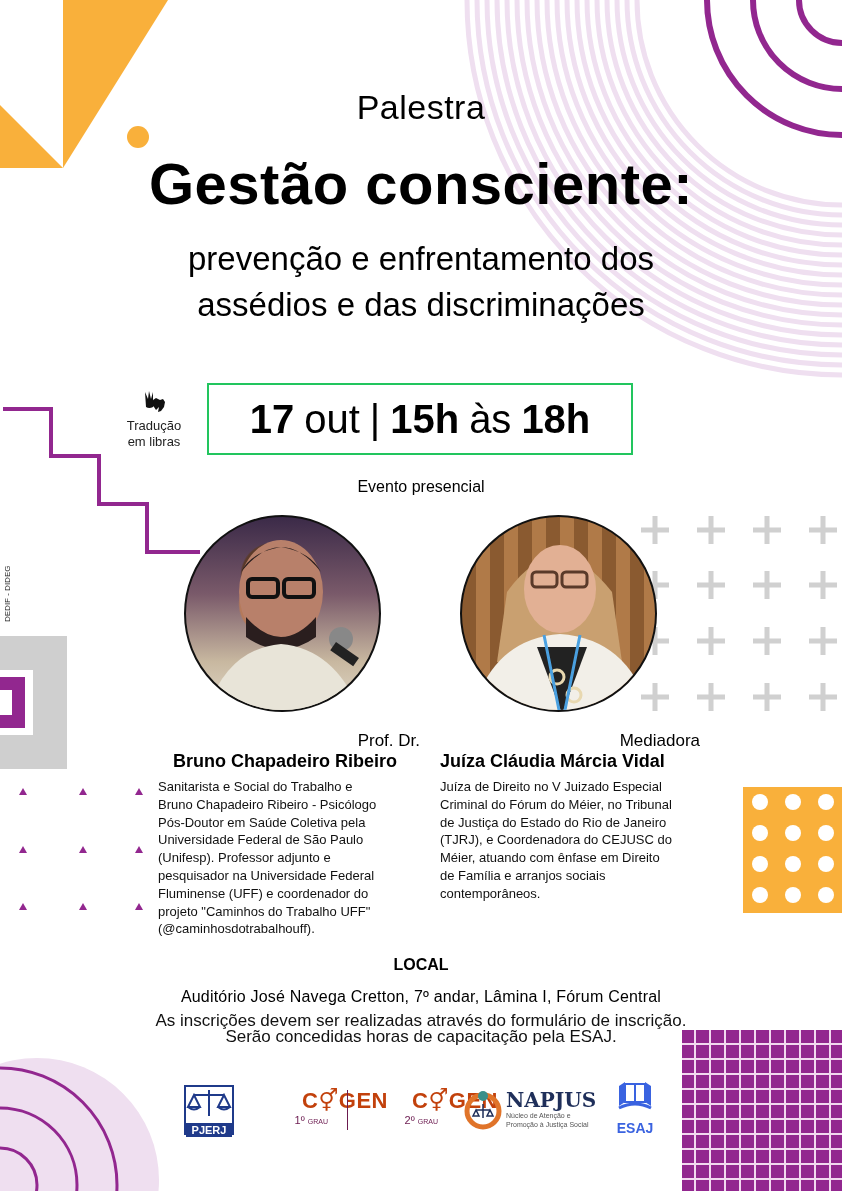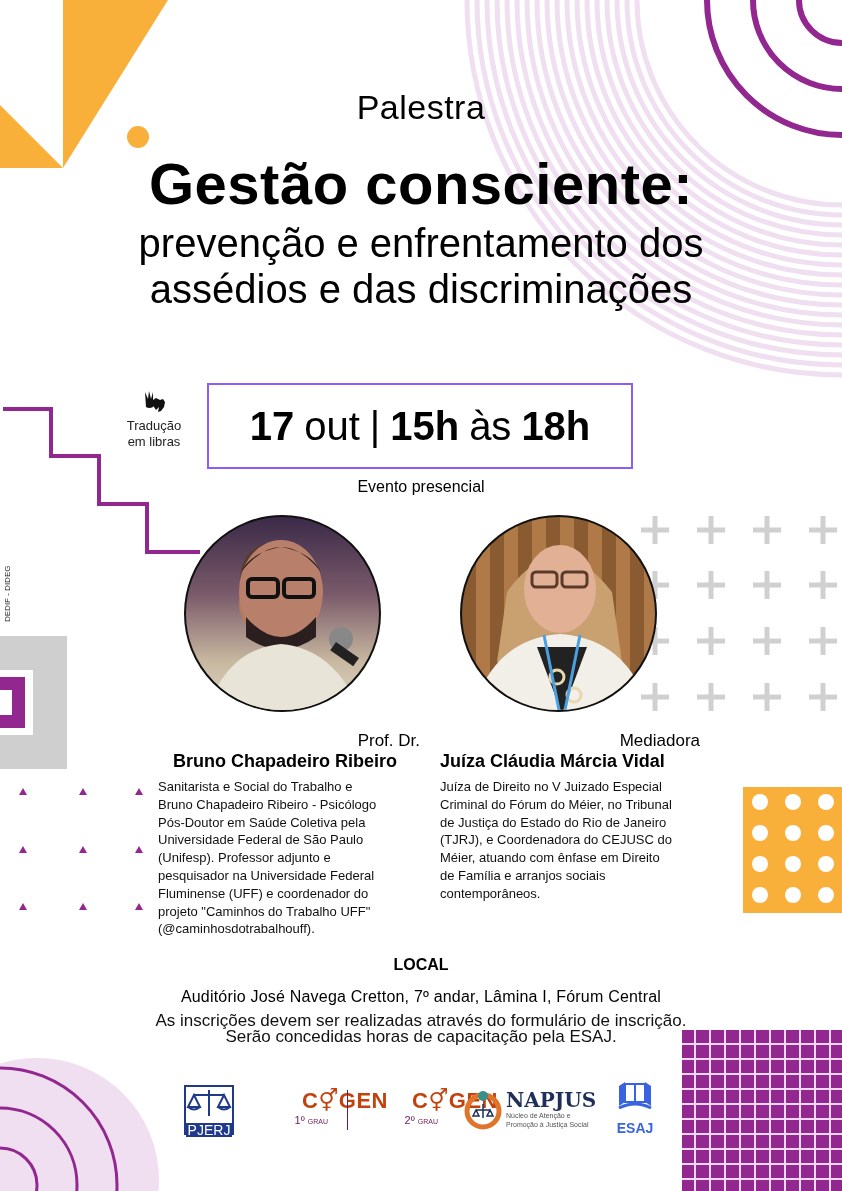--- a/index.html
+++ b/index.html
@@ -2,22 +2,22 @@
 <html><head>
 <meta charset="utf-8">
 <style>
   html, body { margin: 0; padding: 0; }
   body { width: 842px; height: 1191px; position: relative; overflow: hidden; background: #ffffff; font-family: "Liberation Sans", "DejaVu Sans", sans-serif; color: #000; }
   .abs { position: absolute; }
   .deco { position: absolute; left: 0; top: 0; }
   .center { text-align: center; }
   .eyebrow { left: 0; width: 842px; top: 88px; font-size: 34px; font-weight: 300; letter-spacing: 0.5px; }
   .title { left: 0; width: 842px; top: 150px; font-size: 58px; font-weight: 700; letter-spacing: 0.5px; }
-  .subtitle { left: 0; width: 842px; top: 220px; font-size: 40px; line-height: 46px; font-weight: 400; }
-  .datebox { left: 207px; top: 383px; width: 426px; height: 86px; border: 2px solid #8b5cf6; box-sizing: border-box; display: flex; align-items: center; justify-content: center; font-size: 40px; white-space: nowrap; }
+  .subtitle { left: 0; width: 842px; top: 236px; font-size: 33px; line-height: 46px; font-weight: 400; }
+  .datebox { left: 207px; top: 383px; width: 426px; height: 72px; border: 2px solid #22c55e; box-sizing: border-box; display: flex; align-items: center; justify-content: center; font-size: 40px; white-space: nowrap; }
   .datebox b { font-weight: 700; }
   .datebox span.light { font-weight: 400; margin: 0 10px; }
   .libras { left: 118px; top: 388px; width: 72px; text-align: center; font-size: 13px; line-height: 16px; color: #222; }
   .libras .hands { font-size: 28px; line-height: 30px; display: block; }
   .modality { left: 0; width: 842px; top: 478px; font-size: 16px; }
   .vert { left: 3px; top: 622px; font-size: 8px; transform: rotate(-90deg); transform-origin: left top; white-space: nowrap; color: #222; }
   .photo { border-radius: 50%; border: 2px solid #111; box-sizing: border-box; overflow: hidden; }
   .person-role { font-size: 17px; font-weight: 400; text-align: right; }
   .person-name { font-size: 18px; font-weight: 700; text-align: center; white-space: nowrap; }
   .person-bio { font-size: 13px; line-height: 17.8px; color: #111; }
@@ -210,21 +210,21 @@
 <div class="abs center notes">
   <div>As inscrições devem ser realizadas através do formulário de inscrição.</div>
   <div>Serão concedidas horas de capacitação pela ESAJ.</div>
 </div>
 
 <div class="abs" style="left:184px; top:1085px; width:50px; height:50px; border:2px solid #1f3a8a; box-sizing:border-box; background:#fff;">
   <svg width="46" height="32" viewBox="0 0 46 32">
     <path d="M23 3v26M8 8h30M8 8l-6 12h12zM38 8l-6 12h12z" fill="none" stroke="#1f3a8a" stroke-width="2"></path>
     <path d="M2 20q6 5 12 0M32 20q6 5 12 0" fill="none" stroke="#1f3a8a" stroke-width="2"></path>
   </svg>
-  <div style="background:#1f3a8a; color:#fff; font-size:14px; font-weight:400; text-align:center; line-height:14px;">PJERJ</div>
+  <div style="background:#1f3a8a; color:#fff; font-size:11px; font-weight:700; text-align:center; line-height:14px;">PJERJ</div>
 </div>
 
 <div class="abs" style="left:254px; top:1088px; width:80px;">
   <div class="cogen"><span>C</span><span>⚥</span><span>GEN</span></div>
   <div style="text-align:right; color:#6b1a4f; font-size:11px; padding-right:6px;"><span>1º</span> <small style="font-size:7px;">GRAU</small></div>
 </div>
 <div class="abs" style="left:347px; top:1090px; width:1px; height:40px; background:#6b1a4f;"></div>
 <div class="abs" style="left:364px; top:1088px; width:80px;">
   <div class="cogen"><span>C</span><span>⚥</span><span>GEN</span></div>
   <div style="text-align:right; color:#6b1a4f; font-size:11px; padding-right:6px;"><span>2º</span> <small style="font-size:7px;">GRAU</small></div>

